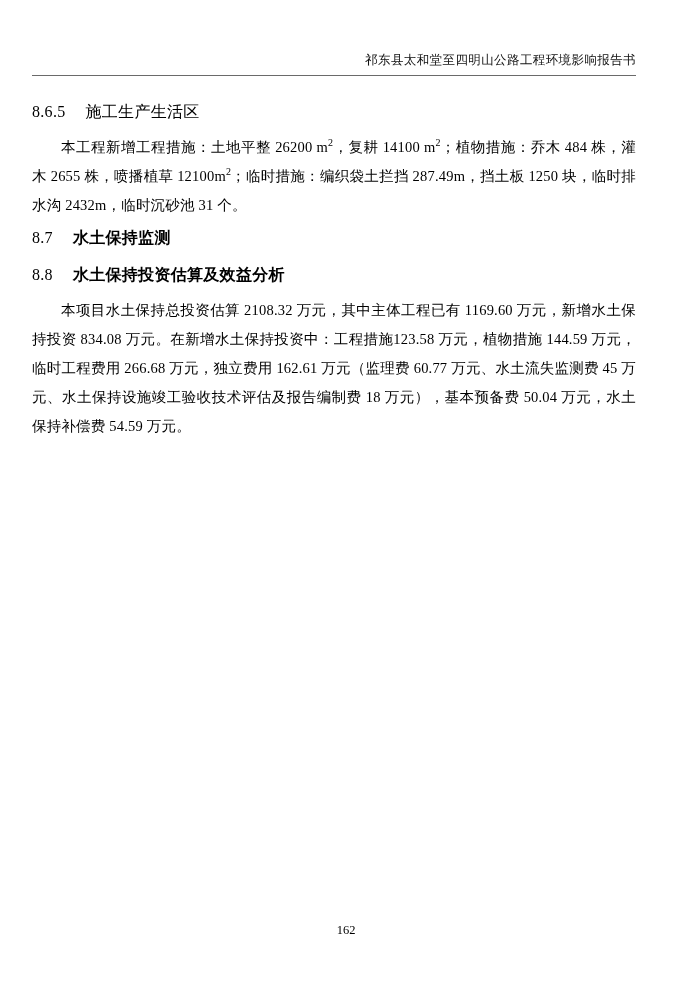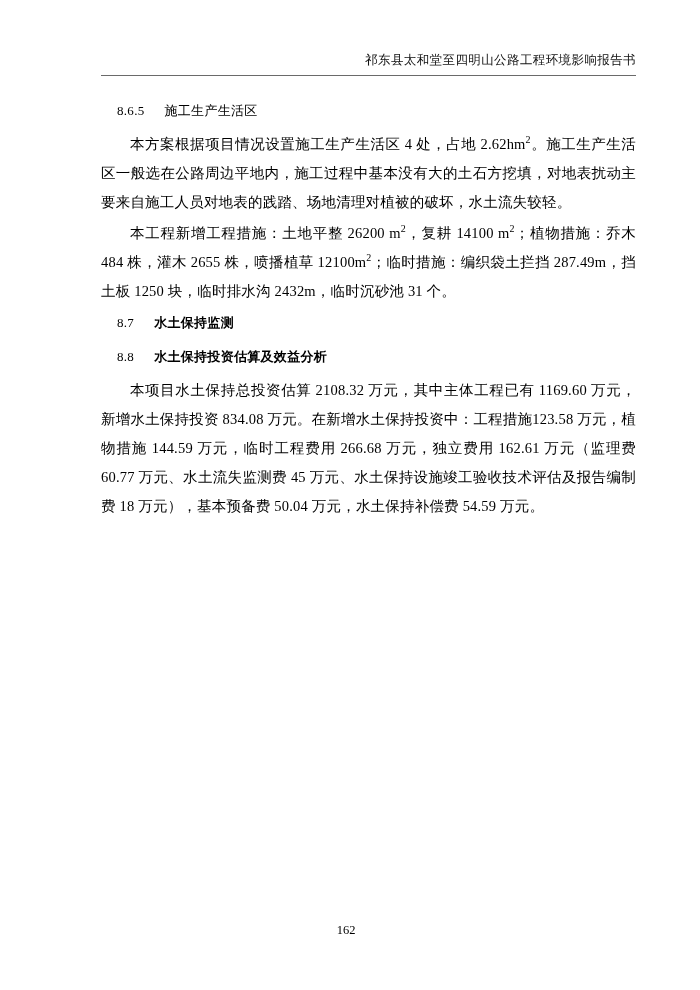--- a/index.html
+++ b/index.html
@@ -12,38 +12,38 @@
     background: #ffffff;
     font-family: "Liberation Serif", "DejaVu Serif", serif;
     color: #000000;
     -webkit-font-smoothing: antialiased;
   }
   .page {
     position: relative;
     width: 700px;
     height: 990px;
     box-sizing: border-box;
-    padding: 52px 64px 0 101px;
+    padding: 52px 64px 0 32px;
   }
   .header {
     text-align: right;
     font-size: 12.5px;
     letter-spacing: 0.4px;
     color: #111;
     padding-bottom: 6px;
   }
   .header-rule {
     border: 0;
     border-top: 1px solid #6a6a6a;
     margin: 0 0 26px 0;
   }
   h2.sec-head {
-    font-size: 13px;
+    font-size: 16px;
     font-weight: normal;
-    margin: 0 0 10px 16px;
+    margin: 0 0 10px 0;
     letter-spacing: 0.3px;
   }
   h2.sec-head .num {
     font-family: "Liberation Serif", serif;
   }
   h2.sec-head .gap {
     display: inline-block;
     width: 20px;
   }
   h2.sec-head.bold {
@@ -83,21 +83,20 @@
 <div class="page">
 
   <div class="header">
     <span>祁东县太和堂至四明山公路工程环境影响报告书</span>
   </div>
   <hr class="header-rule">
 
   <h2 class="sec-head">
     <span class="num">8.6.5</span><span class="gap"></span><span>施工生产生活区</span>
   </h2>
-  <p class="body">本方案根据项目情况设置施工生产生活区 4 处，占地 2.62hm<sup>2</sup>。施工生产生活区一般选在公路周边平地内，施工过程中基本没有大的土石方挖填，对地表扰动主要来自施工人员对地表的践踏、场地清理对植被的破坏，水土流失较轻。</p>
   <p class="body">本工程新增工程措施：土地平整 26200 m<sup>2</sup>，复耕 14100 m<sup>2</sup>；植物措施：乔木 484 株，灌木 2655 株，喷播植草 12100m<sup>2</sup>；临时措施：编织袋土拦挡 287.49m，挡土板 1250 块，临时排水沟 2432m，临时沉砂池 31 个。</p>
 
   <div class="spacer-sm"></div>
 
   <h2 class="sec-head bold">
     <span class="num">8.7</span><span class="gap"></span><span>水土保持监测</span>
   </h2>
 
   <div class="spacer-sm"></div>
 

